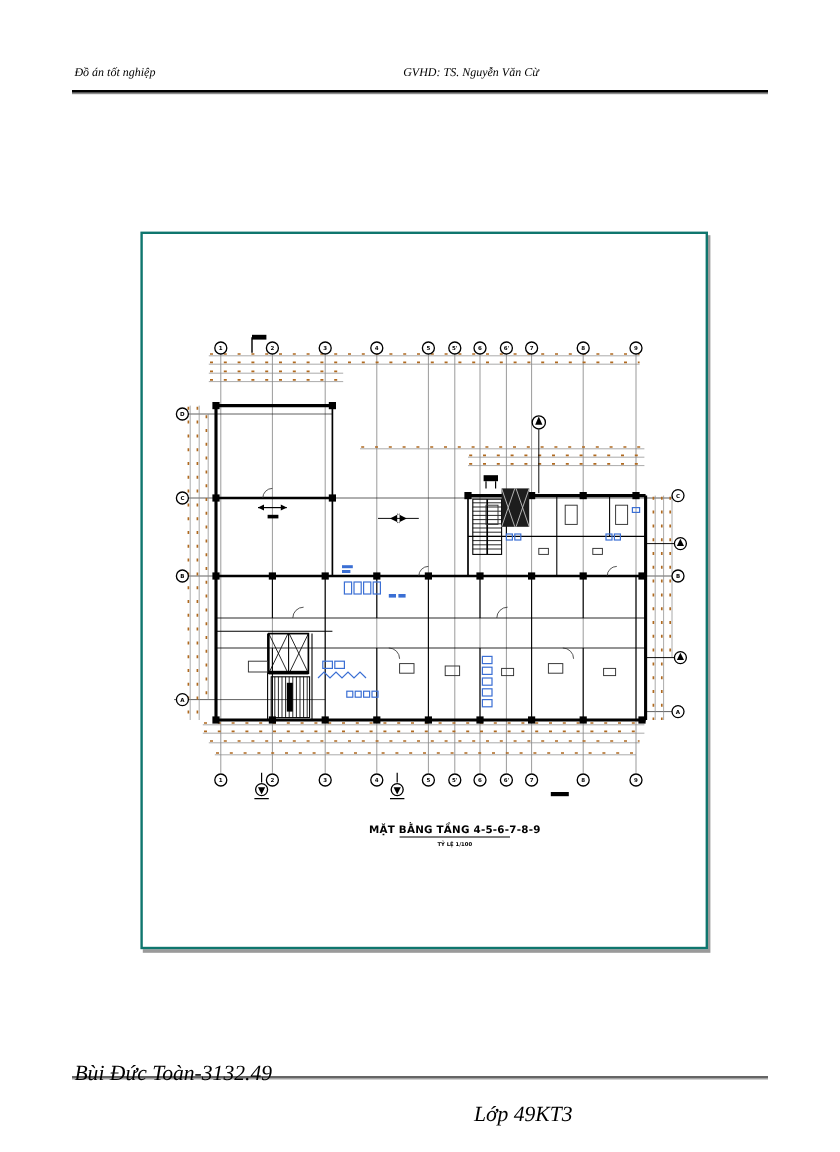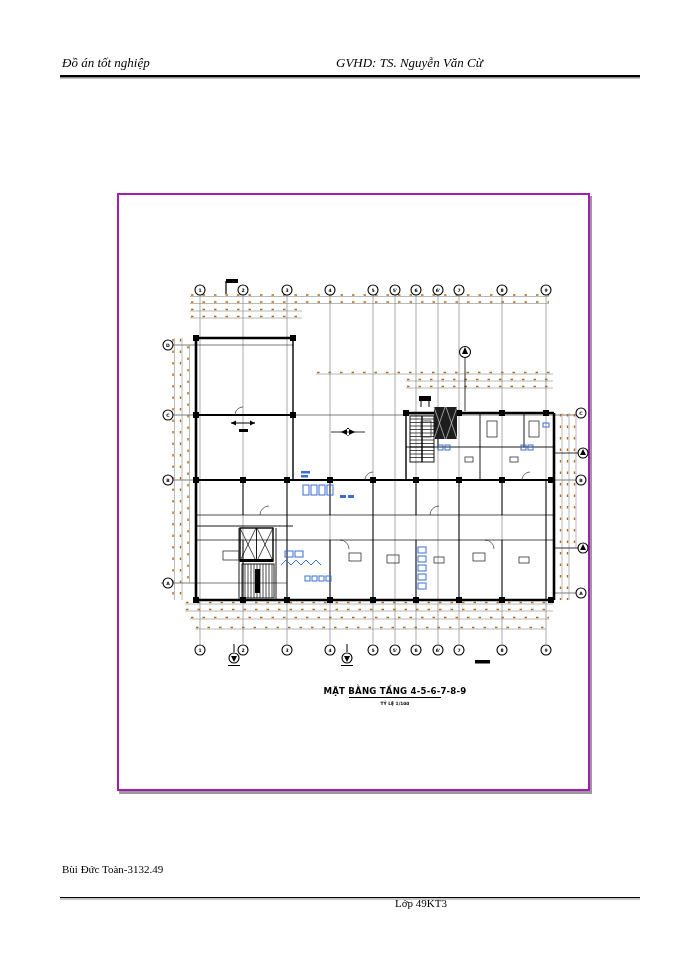--- a/index.html
+++ b/index.html
@@ -1,29 +1,29 @@
 <!DOCTYPE html>
 <html style="--dim: #b06a20; --fix: #3b6fd4; --grid: #555555;"><head>
 <meta charset="utf-8">
 <style>
   html,body{margin:0;padding:0;background:#ffffff;}
   #page{position:relative;width:700px;height:960px;background:#fff;overflow:hidden;
         font-family:"Liberation Serif",serif;color:#000;}
-  .hdr-txt{position:absolute;top:55px;font-style:italic;font-size:13px;white-space:nowrap;}
+  .hdr-txt{position:absolute;top:55px;font-style:italic;font-size:10px;white-space:nowrap;}
   .hdr-left{left:62px;}
   .hdr-right{left:336px;}
   .rule{position:absolute;left:60px;width:580px;height:0;border-top:2.4px solid #000;box-shadow:0 1.5px 0 rgba(0,0,0,.45);}
   .hdr-rule{top:75px;}
   .ftr-rule{top:897px;border-top-width:1.8px;}
   .page-num{position:absolute;left:0;right:0;top:864px;text-align:center;font-size:15px;}
-  .ftr-txt{position:absolute;top:863px;font-size:11px;white-space:nowrap;}
+  .ftr-txt{position:absolute;top:884px;font-style:italic;font-size:18px;white-space:nowrap;}
   .ftr-left{left:62px;}
   .ftr-mid{left:395px;margin-top:34px;}
   #frame{position:absolute;left:117px;top:193px;width:473px;height:598px;box-sizing:border-box;
-         border:2px solid #a21caf;background:#fff;box-shadow:2px 3px 0 #9a9a9a;padding-left:16px;}
+         border:2px solid #0f766e;background:#fff;box-shadow:2px 3px 0 #9a9a9a;}
   svg{display:block;}
   .grid{stroke:var(--grid,#555);stroke-width:.5;}
   .lead{stroke:#222;stroke-width:.6;}
   .dim{stroke:#8a8a8a;stroke-width:.6;fill:none;}
   .dimo{stroke:var(--dim,#b06a20);stroke-width:1.4;stroke-dasharray:2.5 9;fill:none;}
   .wall{stroke:#000;fill:none;}
   .w25{stroke-width:2.6;} .w2{stroke-width:2;} .w15{stroke-width:1.4;} .w1{stroke-width:.9;} .w08{stroke-width:.7;}
   .fix{stroke:var(--fix,#3b6fd4);fill:none;stroke-width:1;}
   .fixf{fill:var(--fix,#3b6fd4);stroke:none;}
   .furn{stroke:#333;fill:none;stroke-width:.8;}

